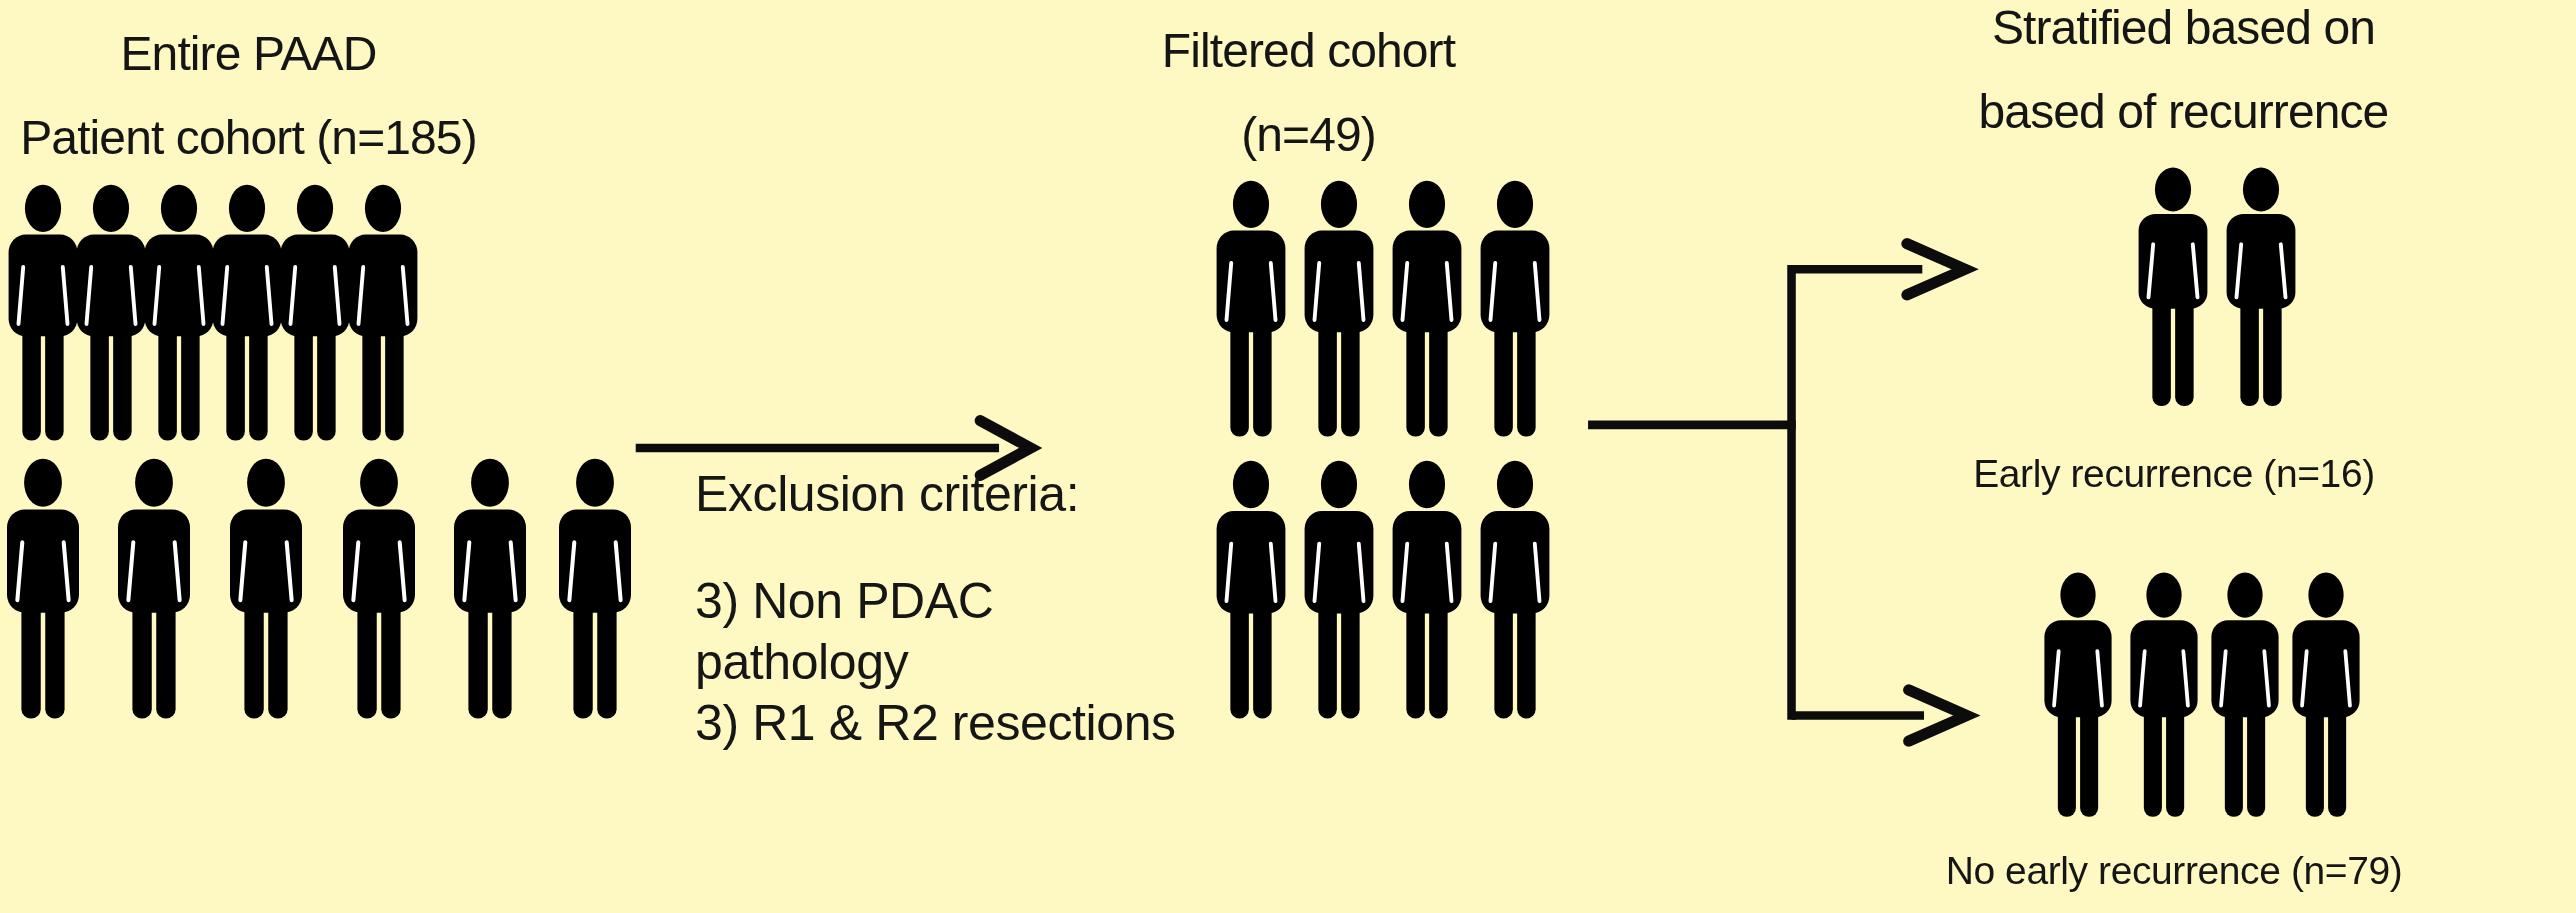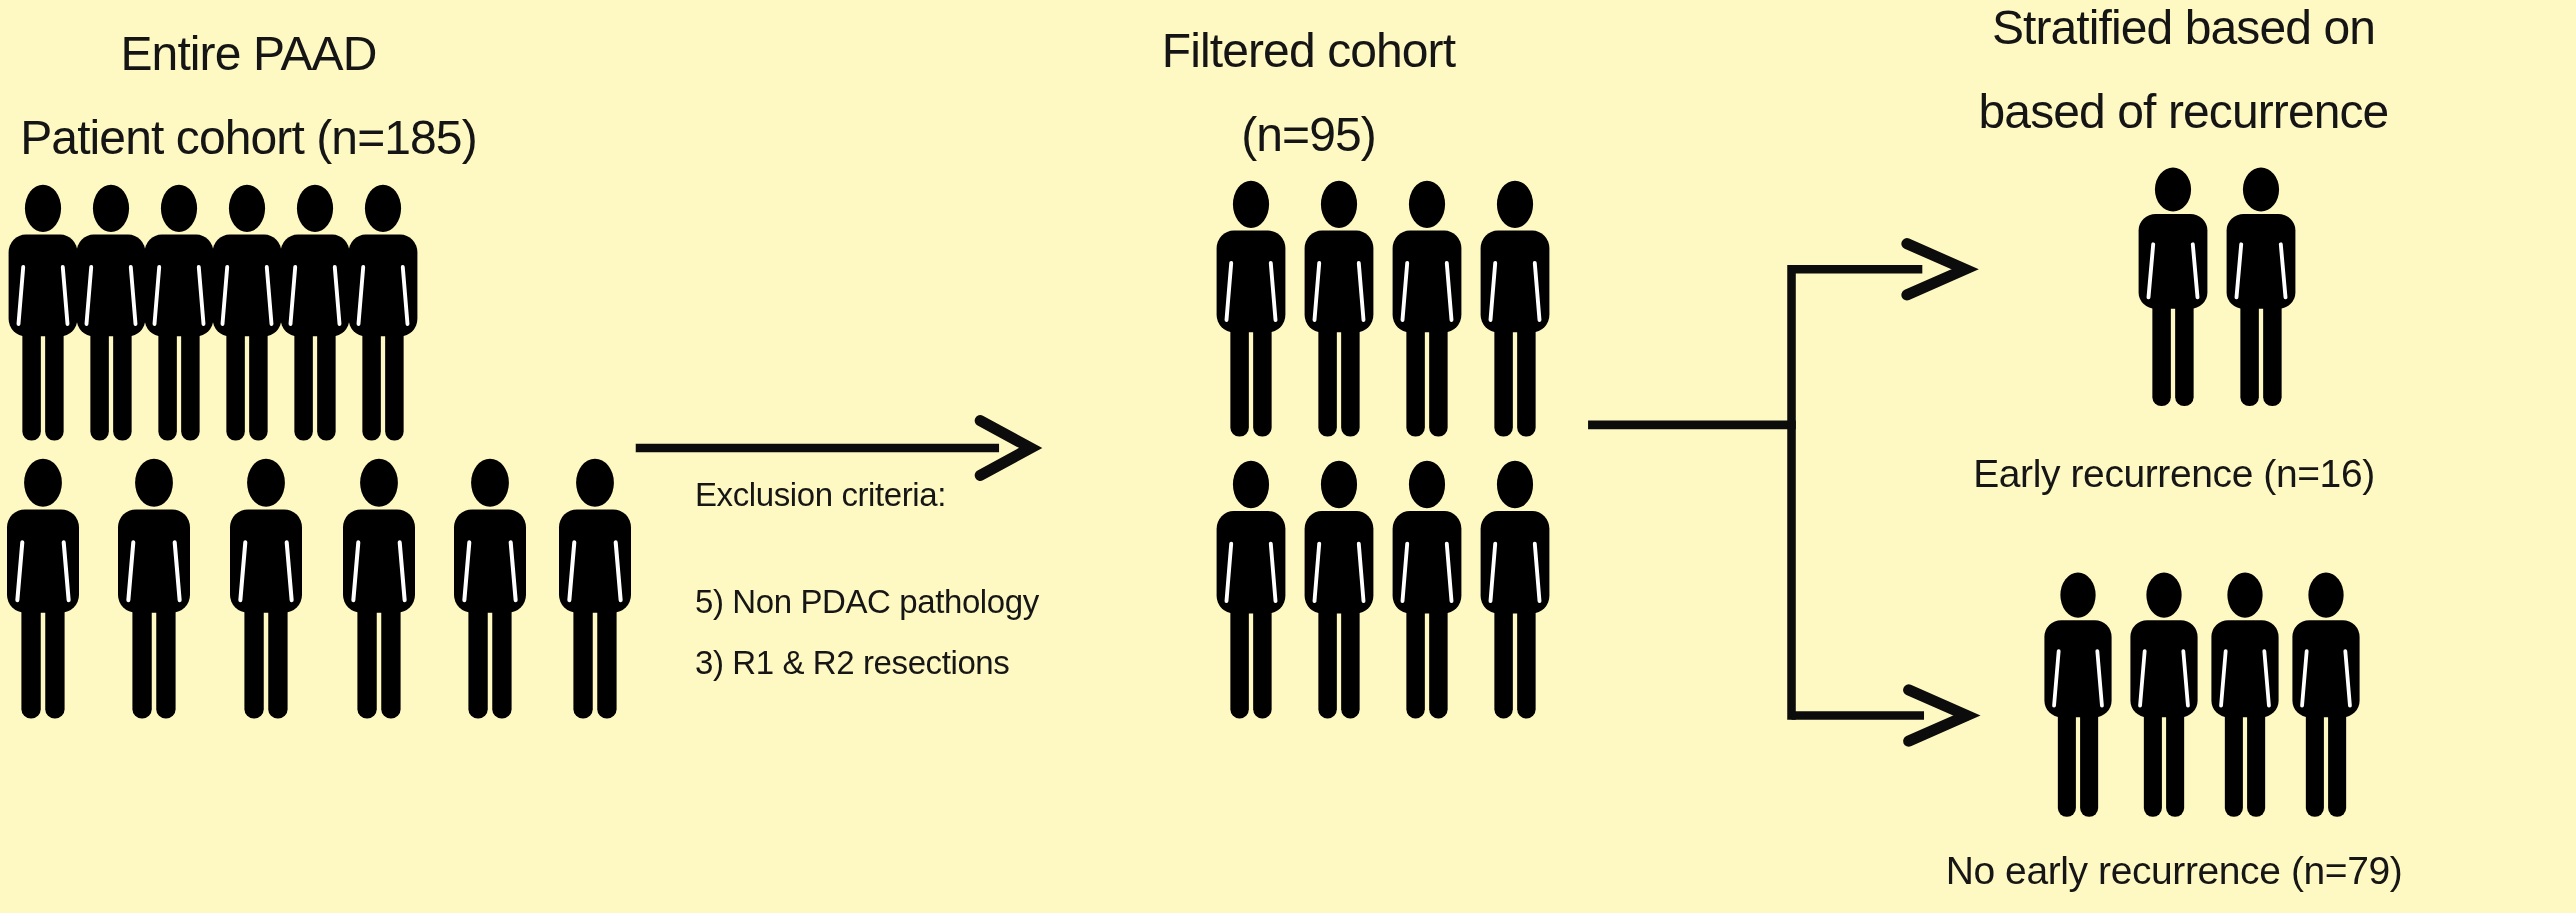--- a/index.html
+++ b/index.html
@@ -16,21 +16,21 @@
     text-align:center;
     font-size:48px;
     line-height:84px;
     letter-spacing:-0.9px;
     color:#151515;
     white-space:nowrap;
   }
   .fig-title .tl{display:block;}
   .body-text{
     position:absolute;
-    font-size:33px;
+    font-size:50px;
     line-height:61px;
     letter-spacing:-0.4px;
     color:#161616;
   }
   .branch-label{
     position:absolute;
     width:530px;
     text-align:center;
     font-size:39px;
     letter-spacing:-0.4px;
@@ -192,27 +192,27 @@
           <rect x="26" y="150" width="21.5" height="145" rx="10.5" fill="#000"></rect>
           <rect x="52.5" y="150" width="21.5" height="145" rx="10.5" fill="#000"></rect>
           <line x1="27" y1="97" x2="21.5" y2="162" stroke="#fff" stroke-width="4.5" stroke-linecap="round"></line>
           <line x1="73" y1="97" x2="78.5" y2="162" stroke="#fff" stroke-width="4.5" stroke-linecap="round"></line>
         </svg>
       </div>
     </div>
 
   <div class="body-text" style="left:695px;top:464px;width:513px;">Exclusion criteria:</div>
   <div class="body-text" style="left:695px;top:571px;width:492px;" id="exclusion-list">
-      <div>5) Non PDAC pathology</div>
+      <div>3) Non PDAC pathology</div>
       <div>3) R1 &amp; R2 resections</div>
     </div>
 
   <div class="fig-title" style="left:1009px;top:8.6px;width:599px;">
     <span class="tl">Filtered cohort</span>
-    <span class="tl">(n=95)</span>
+    <span class="tl">(n=49)</span>
   </div>
 
   <div>
       <div class="person" style="left: 1208px; top: 178px; width: 86px; height: 263px;">
         <svg viewBox="0 0 100 300" preserveAspectRatio="none">
           <ellipse cx="50" cy="30" rx="21" ry="27" fill="#000"></ellipse>
           <rect x="10" y="60" width="80" height="116" rx="20" fill="#000"></rect>
           <rect x="26" y="150" width="21.5" height="145" rx="10.5" fill="#000"></rect>
           <rect x="52.5" y="150" width="21.5" height="145" rx="10.5" fill="#000"></rect>
           <line x1="27" y1="97" x2="21.5" y2="162" stroke="#fff" stroke-width="4.5" stroke-linecap="round"></line>

